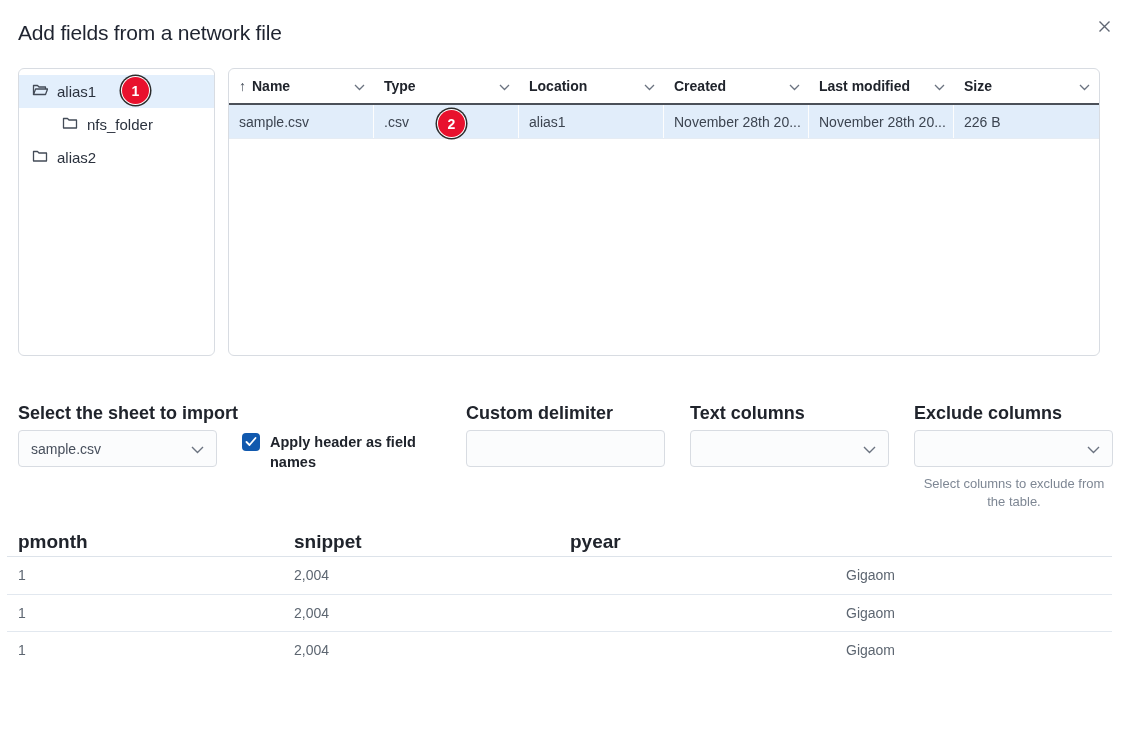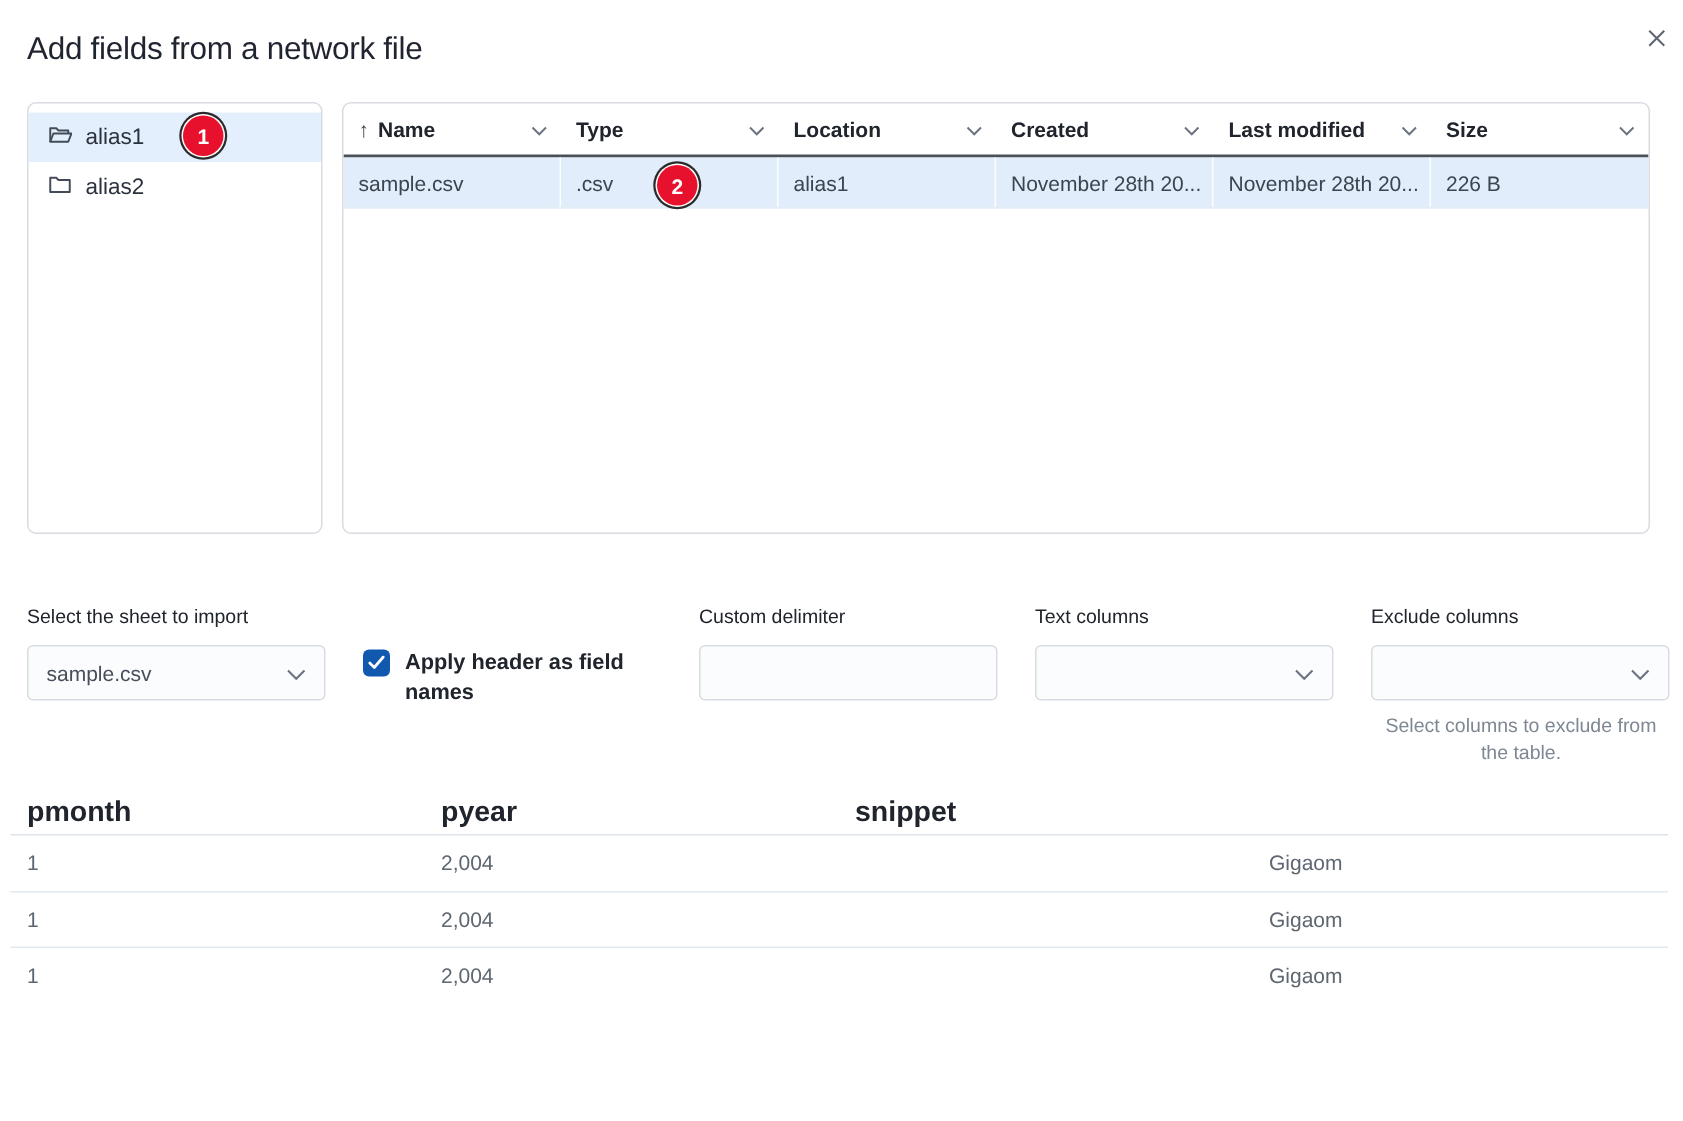--- a/index.html
+++ b/index.html
@@ -23,21 +23,21 @@
   .files-hcell { width:145px; display:flex; align-items:center; justify-content:space-between; padding:0 9px 0 10px; font-size:14px; font-weight:700; color:#20242c; cursor:pointer; }
   .files-hcell .hlabel { display:flex; align-items:center; gap:6px; }
   .files-row { display:flex; height:34px; align-items:center; background:#e1edfa; border-bottom:1px solid #e6ecf3; cursor:pointer; }
   .files-cell { width:145px; height:100%; display:flex; align-items:center; padding-left:10px; font-size:14px; color:#3c4450; border-right:1px solid #fdfdfd; overflow:hidden; white-space:nowrap; }
   .files-cell:last-child { border-right:none; }
   .sort-asc { font-size:14px; color:#3f4754; }
 
   .chev { display:inline-block; }
 
   
-  .opt-label { position:absolute; font-size:13px; font-weight:400; color:#20242c; top:403px; }
+  .opt-label { position:absolute; font-size:18px; font-weight:700; color:#20242c; top:403px; }
   .control { position:absolute; top:430px; height:37px; width:199px; background:#fbfcfd; border:1px solid #d8dce2; border-radius:4px; display:flex; align-items:center; justify-content:space-between; padding:0 12px; font-size:14px; color:#474f5c; cursor:pointer; }
   .helper { position:absolute; top:475px; font-size:13px; line-height:18px; color:#7e8794; }
 
   .chk-group { position:absolute; left:242px; top:432px; display:flex; gap:10px; cursor:pointer; }
   .checkbox { width:18px; height:18px; border-radius:4px; background:#1159ae; display:flex; align-items:center; justify-content:center; flex:0 0 auto; margin-top:1px; }
   .chk-label { font-size:14.5px; font-weight:700; color:#20242c; width:172px; line-height:20px; }
 
   
   .preview { position:absolute; left:7px; top:528px; width:1105px; }
   .pv-header { display:flex; height:29px; align-items:center; border-bottom:1px solid #dde3ea; }
@@ -72,20 +72,28 @@
   <div class="tree-panel">
     <div class="tree-row selected">
       <span>
         <svg width="16" height="14" viewBox="0 0 16 14">
             <path d="M1.5 11.5v-9h4l1.5 1.5h6.5v2" fill="none" stroke="#434b57" stroke-width="1.3" stroke-linejoin="round"></path>
             <path d="M1.5 11.5l2.1-5.5h12l-2.1 5.5z" fill="none" stroke="#434b57" stroke-width="1.3" stroke-linejoin="round"></path>
           </svg>
       </span>
       <span>alias1</span>
     </div>
+    <div class="tree-row indent">
+      <span>
+        <svg width="16" height="14" viewBox="0 0 16 14">
+            <path d="M1.5 12V2.5h4L7 4h7.5v8z" fill="none" stroke="#434b57" stroke-width="1.3" stroke-linejoin="round"></path>
+          </svg>
+      </span>
+      <span>nfs_folder</span>
+    </div>
     <div class="tree-row">
       <span>
         <svg width="16" height="14" viewBox="0 0 16 14">
             <path d="M1.5 12V2.5h4L7 4h7.5v8z" fill="none" stroke="#434b57" stroke-width="1.3" stroke-linejoin="round"></path>
           </svg>
       </span>
       <span>alias2</span>
     </div>
   </div>
 
@@ -186,22 +194,22 @@
     <span></span>
     <span><svg width="13" height="8" viewBox="0 0 13 8">
           <path d="M1 1l5.5 5.5L12 1" stroke="#6b7380" stroke-width="1.4" fill="none"></path>
         </svg></span>
   </div>
   <div class="helper" style="left:914px; width:200px;text-align:center;">Select columns to exclude from the table.</div>
 
   <div class="preview">
     <div class="pv-header">
       <div class="pv-hcell">pmonth</div>
+      <div class="pv-hcell">snippet</div>
       <div class="pv-hcell">pyear</div>
-      <div class="pv-hcell">snippet</div>
     </div>
     <div class="pv-row">
       <div class="pv-cell">1</div>
       <div class="pv-cell">2,004</div>
       <div class="pv-cell"></div>
       <div class="pv-cell">Gigaom</div>
     </div>
     <div class="pv-row">
       <div class="pv-cell">1</div>
       <div class="pv-cell">2,004</div>

